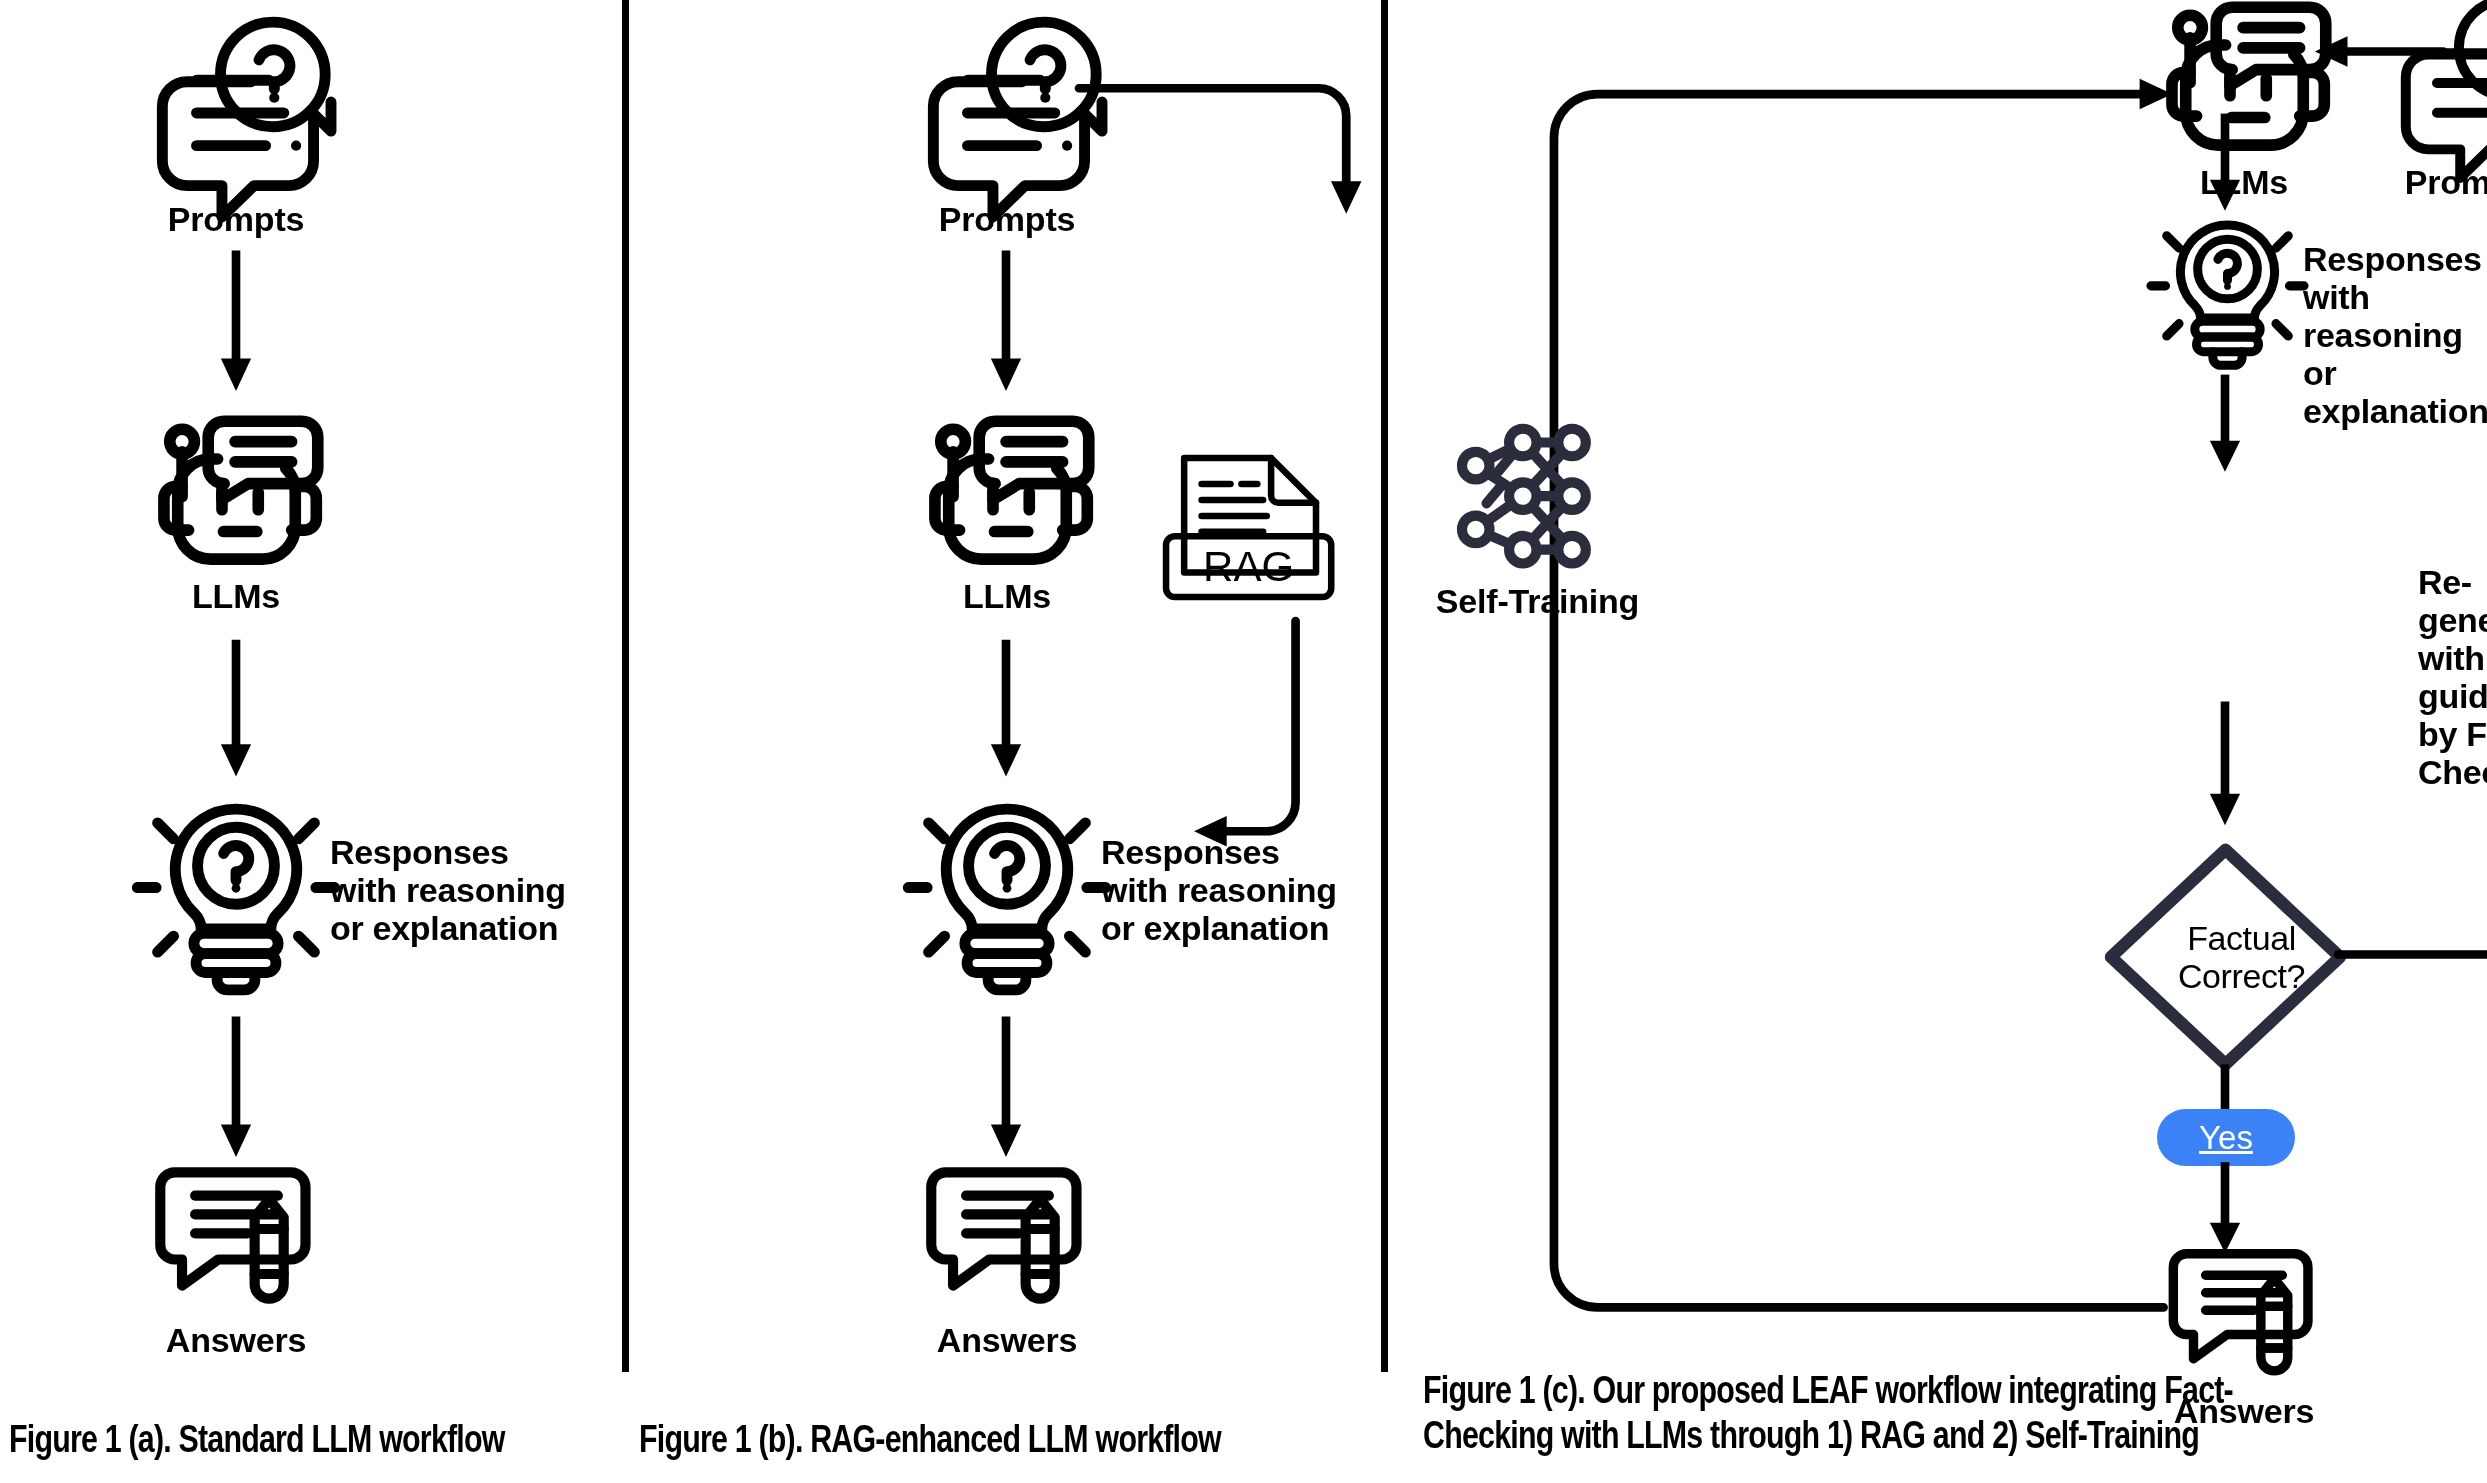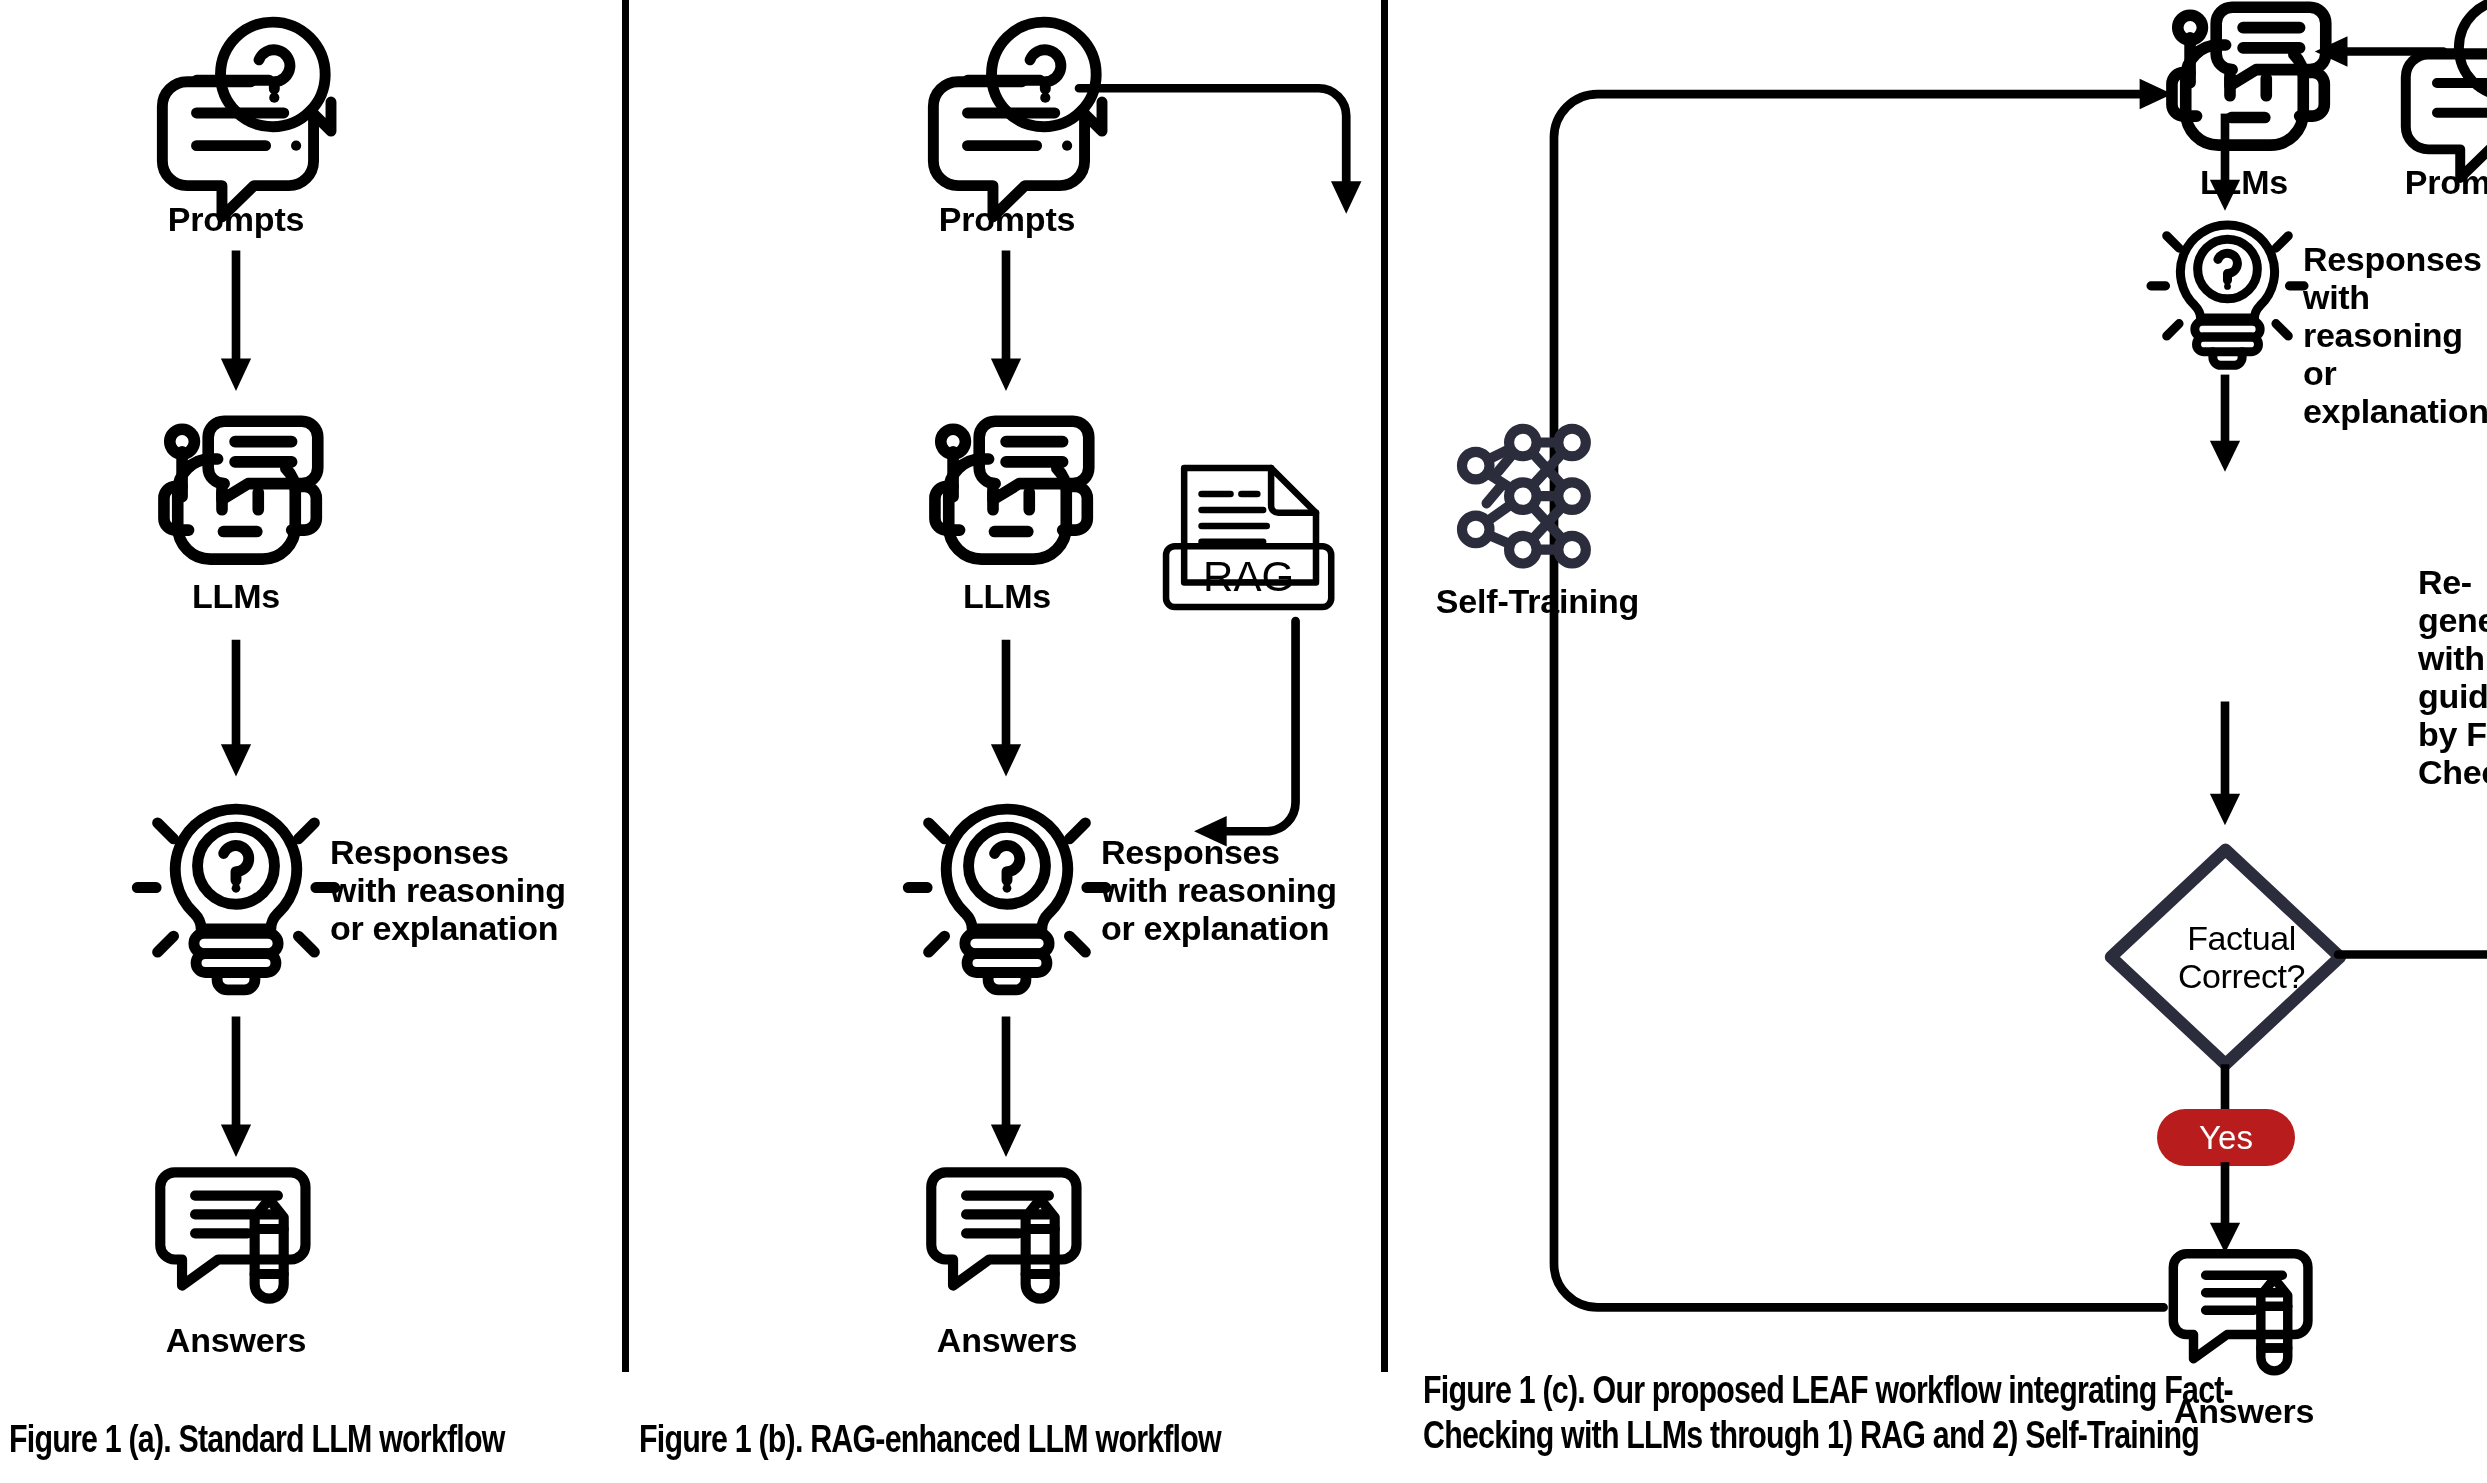--- a/index.html
+++ b/index.html
@@ -44,26 +44,27 @@
     font-weight:bold;
     font-size:38px;
     line-height:1.18;
     letter-spacing:-1px;
     white-space:pre-line;
     transform:scaleX(0.80);
     transform-origin:left top;
   }
   .badge{
     position:absolute;
-    background:#b91c1c;color:#fff;
+    background:#3b82f6;color:#fff;
     border-radius:725px;
     display:flex;align-items:center;justify-content:center;
     font-weight:normal;
     font-size:33px;
     letter-spacing:0px;
+    text-decoration:underline;
   }
   .diamond-wrap{position:absolute;}
   .diamond-text{
     position:absolute;left:16px;top:0;width:100%;height:100%;
     display:flex;flex-direction:column;align-items:center;justify-content:center;
     font-weight:normal;font-size:34px;line-height:1.12;text-align:center;
     letter-spacing:-0.4px;
     white-space:pre-line;
   }
   svg{overflow:visible;}
@@ -209,21 +210,21 @@
             <path d="M110 108 v24 M160 108 v24"></path>
             <path d="M112 162 h46"></path>
             <path d="M113 10 h107 a22 22 0 0 1 22 22 v42 a22 22 0 0 1 -22 22 h-74 l-36 22 l0 -22 h3 a22 22 0 0 1 -22 -22 v-42 a22 22 0 0 1 22 -22 z"></path>
             <path d="M128 38 h78 M128 66 h78"></path>
           </g>
         </svg>
       </span>
       <div class="nlabel">LLMs</div>
     </div>
 
-    <div style="position:absolute;left:531px;top:452px;">
+    <div style="position:absolute;left:531px;top:442px;">
       <span class="ico">
         <svg width="178" height="163" viewBox="0 0 245 225">
           <g fill="none" stroke="#000" stroke-width="9" stroke-linecap="round" stroke-linejoin="round">
             <path d="M33 22 h120 l62 62 v96 h-182 z"></path>
             <path d="M153 22 v52 a10 10 0 0 0 10 10 h52"></path>
             <path d="M57 58 h40 M112 58 h22 M57 80 h85 M57 102 h90 M57 124 h85"></path>
             <rect x="8" y="130" width="228" height="84" rx="12"></rect>
           </g>
           <text x="122" y="192" font-family="Liberation Sans, sans-serif" font-size="58" fill="#000" text-anchor="middle">RAG</text>
         </svg>

